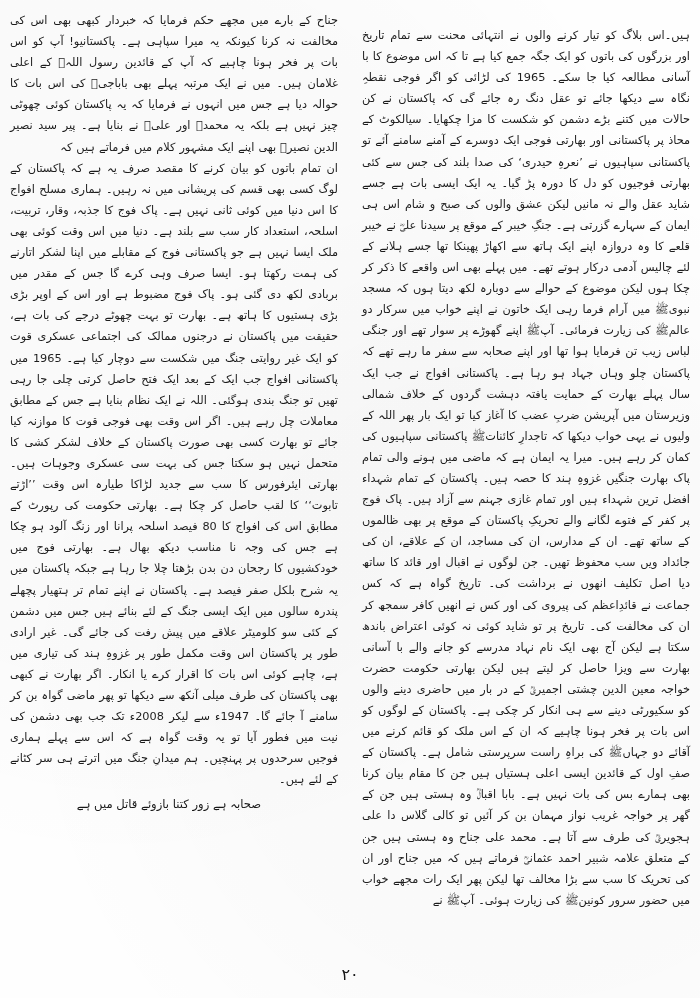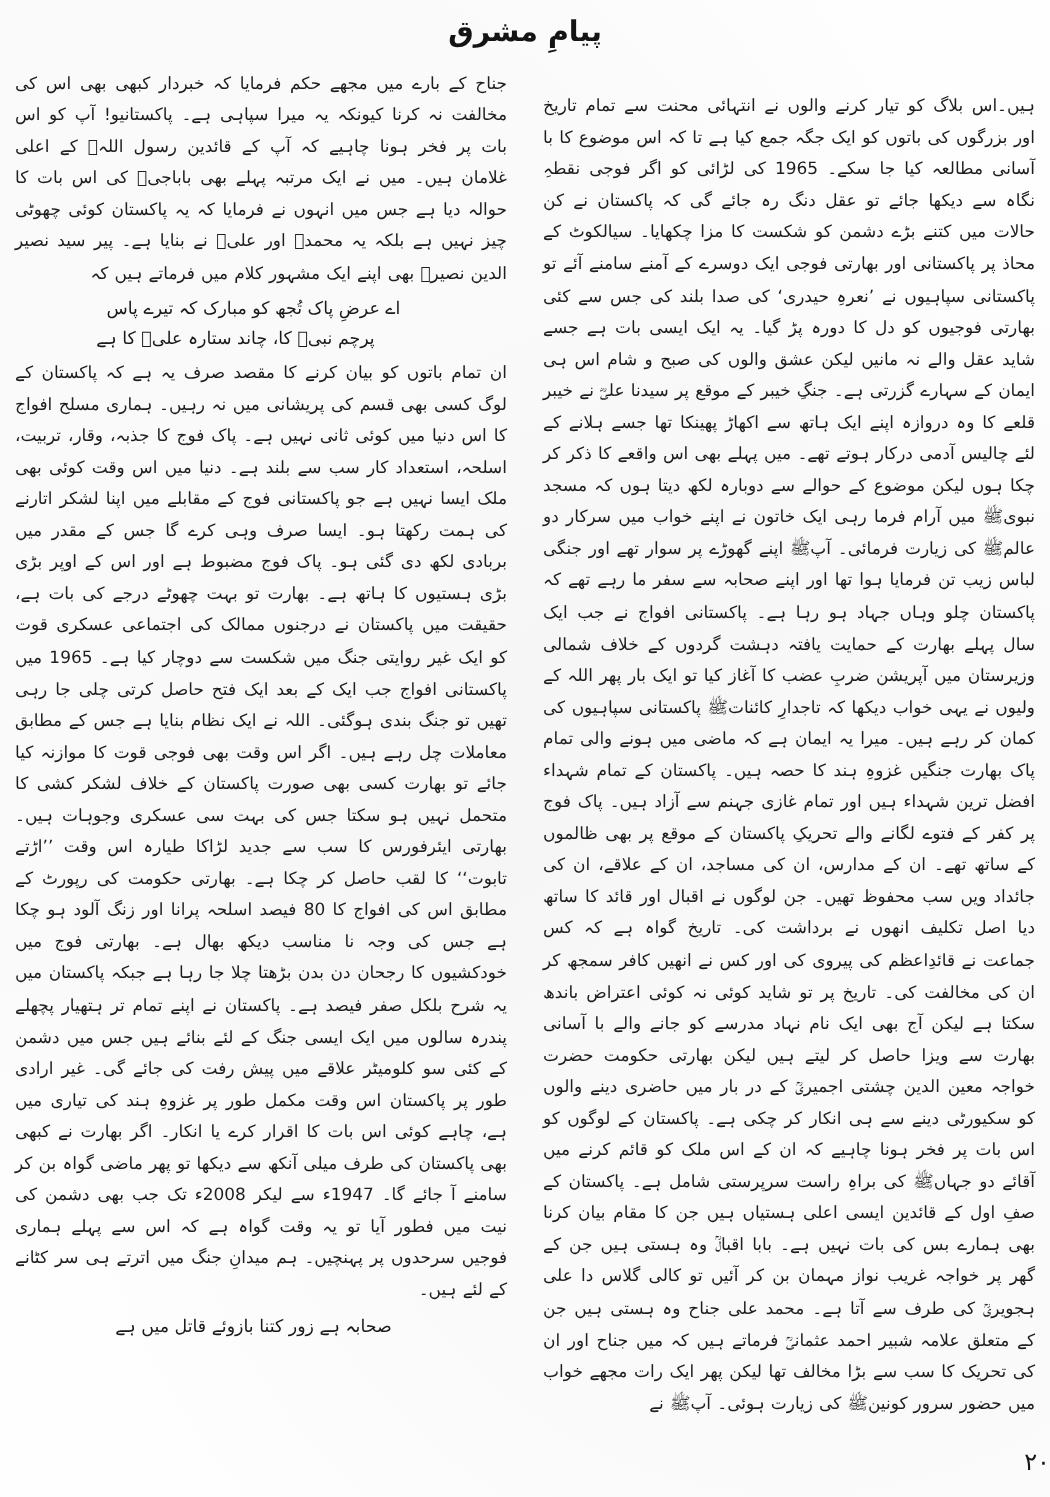--- a/index.html
+++ b/index.html
@@ -104,53 +104,48 @@
     margin-top: 4px;
   }
   .verse-block.tail .verse-line { line-height: 21px; }
 
   
   .page-number {
     position: absolute;
     left: 0;
     right: 0;
     bottom: 14px;
-    text-align: right;
+    text-align: center;
     font-size: 16px;
     letter-spacing: 1px;
     color: #161616;
     direction: rtl;
   }
 
   
   .para, .verse-line, .book-title, .page-number {
     -webkit-font-smoothing: antialiased;
   }
 </style>
 </head>
 <body>
 
 <div class="page">
 
-  <div class="book-title">پیامِ مشرق</div>
 
   <div class="columns">
 
     <div class="col col-right">
       <p class="para clip-start">ہیں۔اس بلاگ کو تیار کرنے والوں نے انتہائی محنت سے تمام تاریخ اور بزرگوں کی باتوں کو ایک جگہ جمع کیا ہے تا کہ اس موضوع کا با آسانی مطالعہ کیا جا سکے۔ 1965 کی لڑائی کو اگر فوجی نقطہِ نگاہ سے دیکھا جائے تو عقل دنگ رہ جائے گی کہ پاکستان نے کن حالات میں کتنے بڑے دشمن کو شکست کا مزا چکھایا۔ سیالکوٹ کے محاذ پر پاکستانی اور بھارتی فوجی ایک دوسرے کے آمنے سامنے آئے تو پاکستانی سپاہیوں نے ’نعرہِ حیدری‘ کی صدا بلند کی جس سے کئی بھارتی فوجیوں کو دل کا دورہ پڑ گیا۔ یہ ایک ایسی بات ہے جسے شاید عقل والے نہ مانیں لیکن عشق والوں کی صبح و شام اس ہی ایمان کے سہارے گزرتی ہے۔ جنگِ خیبر کے موقع پر سیدنا علیؓ نے خیبر قلعے کا وہ دروازہ اپنے ایک ہاتھ سے اکھاڑ پھینکا تھا جسے ہلانے کے لئے چالیس آدمی درکار ہوتے تھے۔ میں پہلے بھی اس واقعے کا ذکر کر چکا ہوں لیکن موضوع کے حوالے سے دوبارہ لکھ دیتا ہوں کہ مسجد نبویﷺ میں آرام فرما رہی ایک خاتون نے اپنے خواب میں سرکار دو عالمﷺ کی زیارت فرمائی۔ آپﷺ اپنے گھوڑے پر سوار تھے اور جنگی لباس زیب تن فرمایا ہوا تھا اور اپنے صحابہ سے سفر ما رہے تھے کہ پاکستان چلو وہاں جہاد ہو رہا ہے۔ پاکستانی افواج نے جب ایک سال پہلے بھارت کے حمایت یافتہ دہشت گردوں کے خلاف شمالی وزیرستان میں آپریشن ضربِ عضب کا آغاز کیا تو ایک بار پھر اللہ کے ولیوں نے یہی خواب دیکھا کہ تاجدارِ کائناتﷺ پاکستانی سپاہیوں کی کمان کر رہے ہیں۔ میرا یہ ایمان ہے کہ ماضی میں ہونے والی تمام پاک بھارت جنگیں غزوہِ ہند کا حصہ ہیں۔ پاکستان کے تمام شہداء افضل ترین شہداء ہیں اور تمام غازی جہنم سے آزاد ہیں۔ پاک فوج پر کفر کے فتوے لگانے والے تحریکِ پاکستان کے موقع پر بھی ظالموں کے ساتھ تھے۔ ان کے مدارس، ان کی مساجد، ان کے علاقے، ان کی جائداد ویں سب محفوظ تھیں۔ جن لوگوں نے اقبال اور قائد کا ساتھ دیا اصل تکلیف انھوں نے برداشت کی۔ تاریخ گواہ ہے کہ کس جماعت نے قائدِاعظم کی پیروی کی اور کس نے انھیں کافر سمجھ کر ان کی مخالفت کی۔ تاریخ پر تو شاید کوئی نہ کوئی اعتراض باندھ سکتا ہے لیکن آج بھی ایک نام نہاد مدرسے کو جانے والے با آسانی بھارت سے ویزا حاصل کر لیتے ہیں لیکن بھارتی حکومت حضرت خواجہ معین الدین چشتی اجمیریؒ کے در بار میں حاضری دینے والوں کو سکیورٹی دینے سے ہی انکار کر چکی ہے۔ پاکستان کے لوگوں کو اس بات پر فخر ہونا چاہیے کہ ان کے اس ملک کو قائم کرنے میں آقائے دو جہاںﷺ کی براہِ راست سرپرستی شامل ہے۔ پاکستان کے صفِ اول کے قائدین ایسی اعلی ہستیاں ہیں جن کا مقام بیان کرنا بھی ہمارے بس کی بات نہیں ہے۔ بابا اقبالؒ وہ ہستی ہیں جن کے گھر پر خواجہ غریب نواز مہمان بن کر آئیں تو کالی گلاس دا علی ہجویریؒ کی طرف سے آتا ہے۔ محمد علی جناح وہ ہستی ہیں جن کے متعلق علامہ شبیر احمد عثمانیؒ فرماتے ہیں کہ میں جناح اور ان کی تحریک کا سب سے بڑا مخالف تھا لیکن پھر ایک رات مجھے خواب میں حضور سرور کونینﷺ کی زیارت ہوئی۔ آپﷺ نے</p>
     </div>
 
     <div class="col col-left">
 
       <p class="para">جناح کے بارے میں مجھے حکم فرمایا کہ خبردار کبھی بھی اس کی مخالفت نہ کرنا کیونکہ یہ میرا سپاہی ہے۔ پاکستانیو! آپ کو اس بات پر فخر ہونا چاہیے کہ آپ کے قائدین رسول اللہﷺ کے اعلی غلامان ہیں۔ میں نے ایک مرتبہ پہلے بھی باباجیؒ کی اس بات کا حوالہ دیا ہے جس میں انہوں نے فرمایا کہ یہ پاکستان کوئی چھوٹی چیز نہیں ہے بلکہ یہ محمدﷺ اور علیؓ نے بنایا ہے۔ پیر سید نصیر الدین نصیرؒ بھی اپنے ایک مشہور کلام میں فرماتے ہیں کہ</p>
 
-      <div class="verse-block">
-        <span class="verse-line indent-a">اے عرضِ پاک تُجھ کو مبارک کہ تیرے پاس</span>
-        <span class="verse-line indent-b">پرچم نبیﷺ کا، چاند ستارہ علیؓ کا ہے</span>
-      </div>
 
       <p class="para">ان تمام باتوں کو بیان کرنے کا مقصد صرف یہ ہے کہ پاکستان کے لوگ کسی بھی قسم کی پریشانی میں نہ رہیں۔ ہماری مسلح افواج کا اس دنیا میں کوئی ثانی نہیں ہے۔ پاک فوج کا جذبہ، وقار، تربیت، اسلحہ، استعداد کار سب سے بلند ہے۔ دنیا میں اس وقت کوئی بھی ملک ایسا نہیں ہے جو پاکستانی فوج کے مقابلے میں اپنا لشکر اتارنے کی ہمت رکھتا ہو۔ ایسا صرف وہی کرے گا جس کے مقدر میں بربادی لکھ دی گئی ہو۔ پاک فوج مضبوط ہے اور اس کے اوپر بڑی بڑی ہستیوں کا ہاتھ ہے۔ بھارت تو بہت چھوٹے درجے کی بات ہے، حقیقت میں پاکستان نے درجنوں ممالک کی اجتماعی عسکری قوت کو ایک غیر روایتی جنگ میں شکست سے دوچار کیا ہے۔ 1965 میں پاکستانی افواج جب ایک کے بعد ایک فتح حاصل کرتی چلی جا رہی تھیں تو جنگ بندی ہوگئی۔ اللہ نے ایک نظام بنایا ہے جس کے مطابق معاملات چل رہے ہیں۔ اگر اس وقت بھی فوجی قوت کا موازنہ کیا جائے تو بھارت کسی بھی صورت پاکستان کے خلاف لشکر کشی کا متحمل نہیں ہو سکتا جس کی بہت سی عسکری وجوہات ہیں۔ بھارتی ایئرفورس کا سب سے جدید لڑاکا طیارہ اس وقت ’’اڑتے تابوت‘‘ کا لقب حاصل کر چکا ہے۔ بھارتی حکومت کی رپورٹ کے مطابق اس کی افواج کا 80 فیصد اسلحہ پرانا اور زنگ آلود ہو چکا ہے جس کی وجہ نا مناسب دیکھ بھال ہے۔ بھارتی فوج میں خودکشیوں کا رجحان دن بدن بڑھتا چلا جا رہا ہے جبکہ پاکستان میں یہ شرح بلکل صفر فیصد ہے۔ پاکستان نے اپنے تمام تر ہتھیار پچھلے پندرہ سالوں میں ایک ایسی جنگ کے لئے بنائے ہیں جس میں دشمن کے کئی سو کلومیٹر علاقے میں پیش رفت کی جائے گی۔ غیر ارادی طور پر پاکستان اس وقت مکمل طور پر غزوہِ ہند کی تیاری میں ہے، چاہے کوئی اس بات کا اقرار کرے یا انکار۔ اگر بھارت نے کبھی بھی پاکستان کی طرف میلی آنکھ سے دیکھا تو پھر ماضی گواہ بن کر سامنے آ جائے گا۔ 1947ء سے لیکر 2008ء تک جب بھی دشمن کی نیت میں فطور آیا تو یہ وقت گواہ ہے کہ اس سے پہلے ہماری فوجیں سرحدوں پر پہنچیں۔ ہم میدانِ جنگ میں اترتے ہی سر کٹانے کے لئے ہیں۔</p>
 
       <div class="verse-block tail">
         <span class="verse-line indent-a">صحابہ ہے زور کتنا بازوئے قاتل میں ہے</span>
       </div>
 
     </div>
   </div>
 

